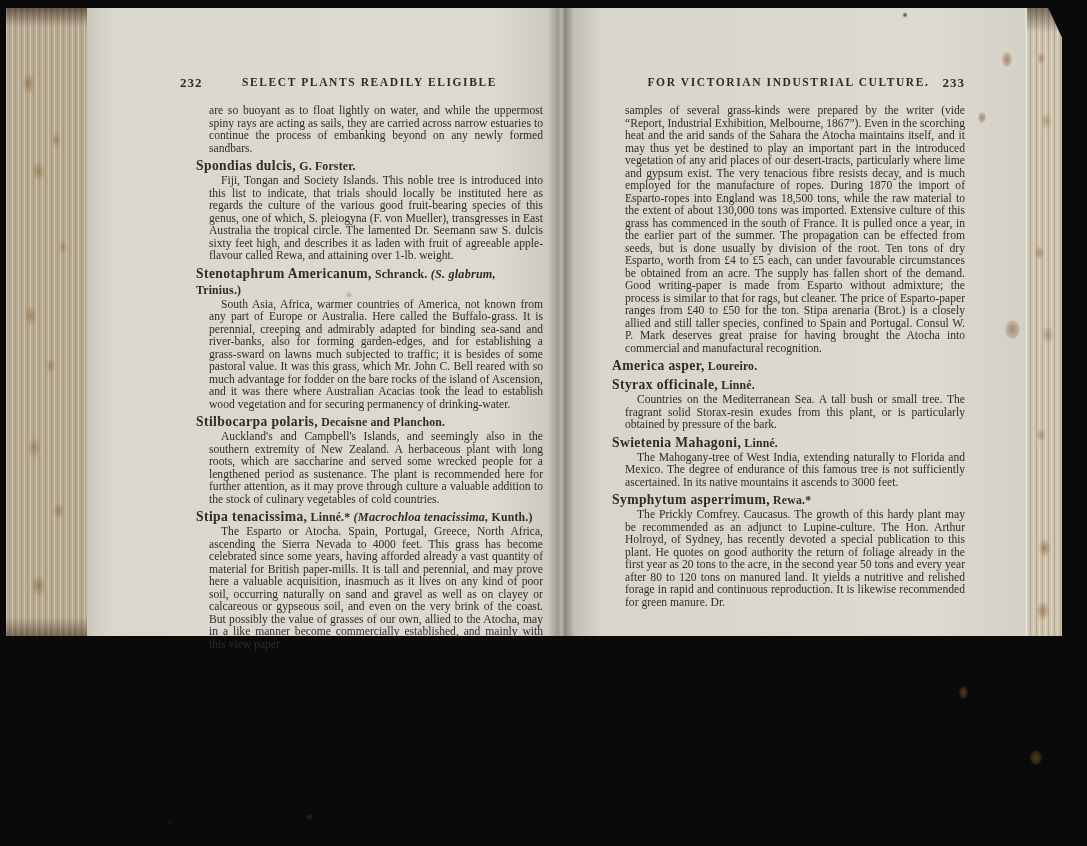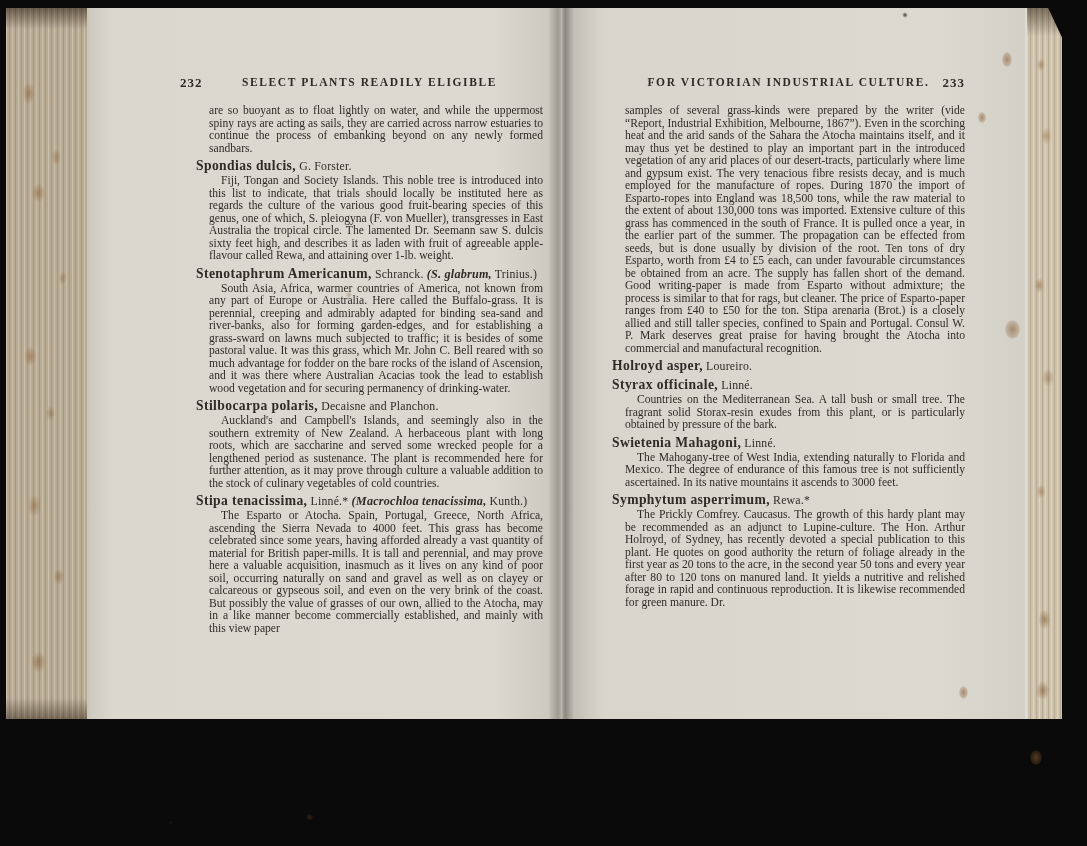--- a/index.html
+++ b/index.html
@@ -4,21 +4,21 @@
 <style>
   * { margin: 0; padding: 0; box-sizing: border-box; }
   html, body { width: 1087px; height: 846px; overflow: hidden; }
   body {
     background: #0a0a0a;
     font-family: "Liberation Serif", "DejaVu Serif", serif;
     position: relative;
   }
   .book {
     position: absolute; left: 6px; top: 8px;
-    width: 1056px; height: 711px;
+    width: 1056px; height: 628px;
     display: flex;
     background: #0a0a0a;
   }
   
   .fore-edge {
     position: relative; height: 100%;
     background-color: #b9ab92;
   }
   .fore-edge.left {
     width: 84px;
@@ -101,21 +101,21 @@
   
   .text-col { font-size: 11.6px; line-height: 12.5px; }
   .entry { margin-top: 0; }
   .entry + .entry { margin-top: 3px; }
   .entry-heading {
     font-size: 13.6px; line-height: 15px;
     font-weight: bold; letter-spacing: .4px;
     margin-bottom: 1px;
   }
   .entry-heading .authority {
-    font-weight: normal; font-size: 11.8px; letter-spacing: .2px;
+    font-weight: bold; font-size: 11.8px; letter-spacing: .2px;
   }
   .entry-heading .synonym {
     font-weight: bold; font-style: italic; font-size: 12.2px; letter-spacing: .2px;
   }
   .entry-body {
     margin-left: 13px;
     text-align: justify;
   }
   .entry-body.first-indent { text-indent: 12px; }
   
@@ -168,21 +168,21 @@
   <div class="page right">
     <div class="running-head">
       <span>FOR VICTORIAN INDUSTRIAL CULTURE.</span>
       <span class="folio">233</span>
     </div>
     <div class="text-col">
         <div class="entry">
           <div class="entry-body">samples of several grass-kinds were prepared by the writer (vide “Report, Industrial Exhibition, Melbourne, 1867”).  Even in the scorching heat and the arid sands of the Sahara the Atocha maintains itself, and it may thus yet be destined to play an important part in the introduced vegetation of any arid places of our desert-tracts, particularly where lime and gypsum exist.  The very tenacious fibre resists decay, and is much employed for the manufacture of ropes.  During 1870 the import of Esparto-ropes into England was 18,500 tons, while the raw material to the extent of about 130,000 tons was imported.  Extensive culture of this grass has commenced in the south of France.  It is pulled once a year, in the earlier part of the summer.  The propagation can be effected from seeds, but is done usually by division of the root.  Ten tons of dry Esparto, worth from £4 to £5 each, can under favourable circumstances be obtained from an acre.  The supply has fallen short of the demand.  Good writing-paper is made from Esparto without admixture; the process is similar to that for rags, but cleaner.  The price of Esparto-paper ranges from £40 to £50 for the ton.  Stipa arenaria (Brot.) is a closely allied and still taller species, confined to Spain and Portugal.  Consul W. P. Mark deserves great praise for having brought the Atocha into commercial and manufactural recognition.</div>
         </div>
         <div class="entry">
-          <div class="entry-heading"><span class="species">Holroyd asper,</span><span class="authority"> Loureiro.</span></div>
+          <div class="entry-heading"><span class="species">America asper,</span><span class="authority"> Loureiro.</span></div>
         </div>
         <div class="entry">
           <div class="entry-heading"><span class="species">Styrax officinale,</span><span class="authority"> Linné.</span></div>
           <div class="entry-body first-indent">Countries on the Mediterranean Sea.  A tall bush or small tree.  The fragrant solid Storax-resin exudes from this plant, or is particularly obtained by pressure of the bark.</div>
         </div>
         <div class="entry">
           <div class="entry-heading"><span class="species">Swietenia Mahagoni,</span><span class="authority"> Linné.</span></div>
           <div class="entry-body first-indent">The Mahogany-tree of West India, extending naturally to Florida and Mexico.  The degree of endurance of this famous tree is not sufficiently ascertained.  In its native mountains it ascends to 3000 feet.</div>
         </div>
         <div class="entry">

